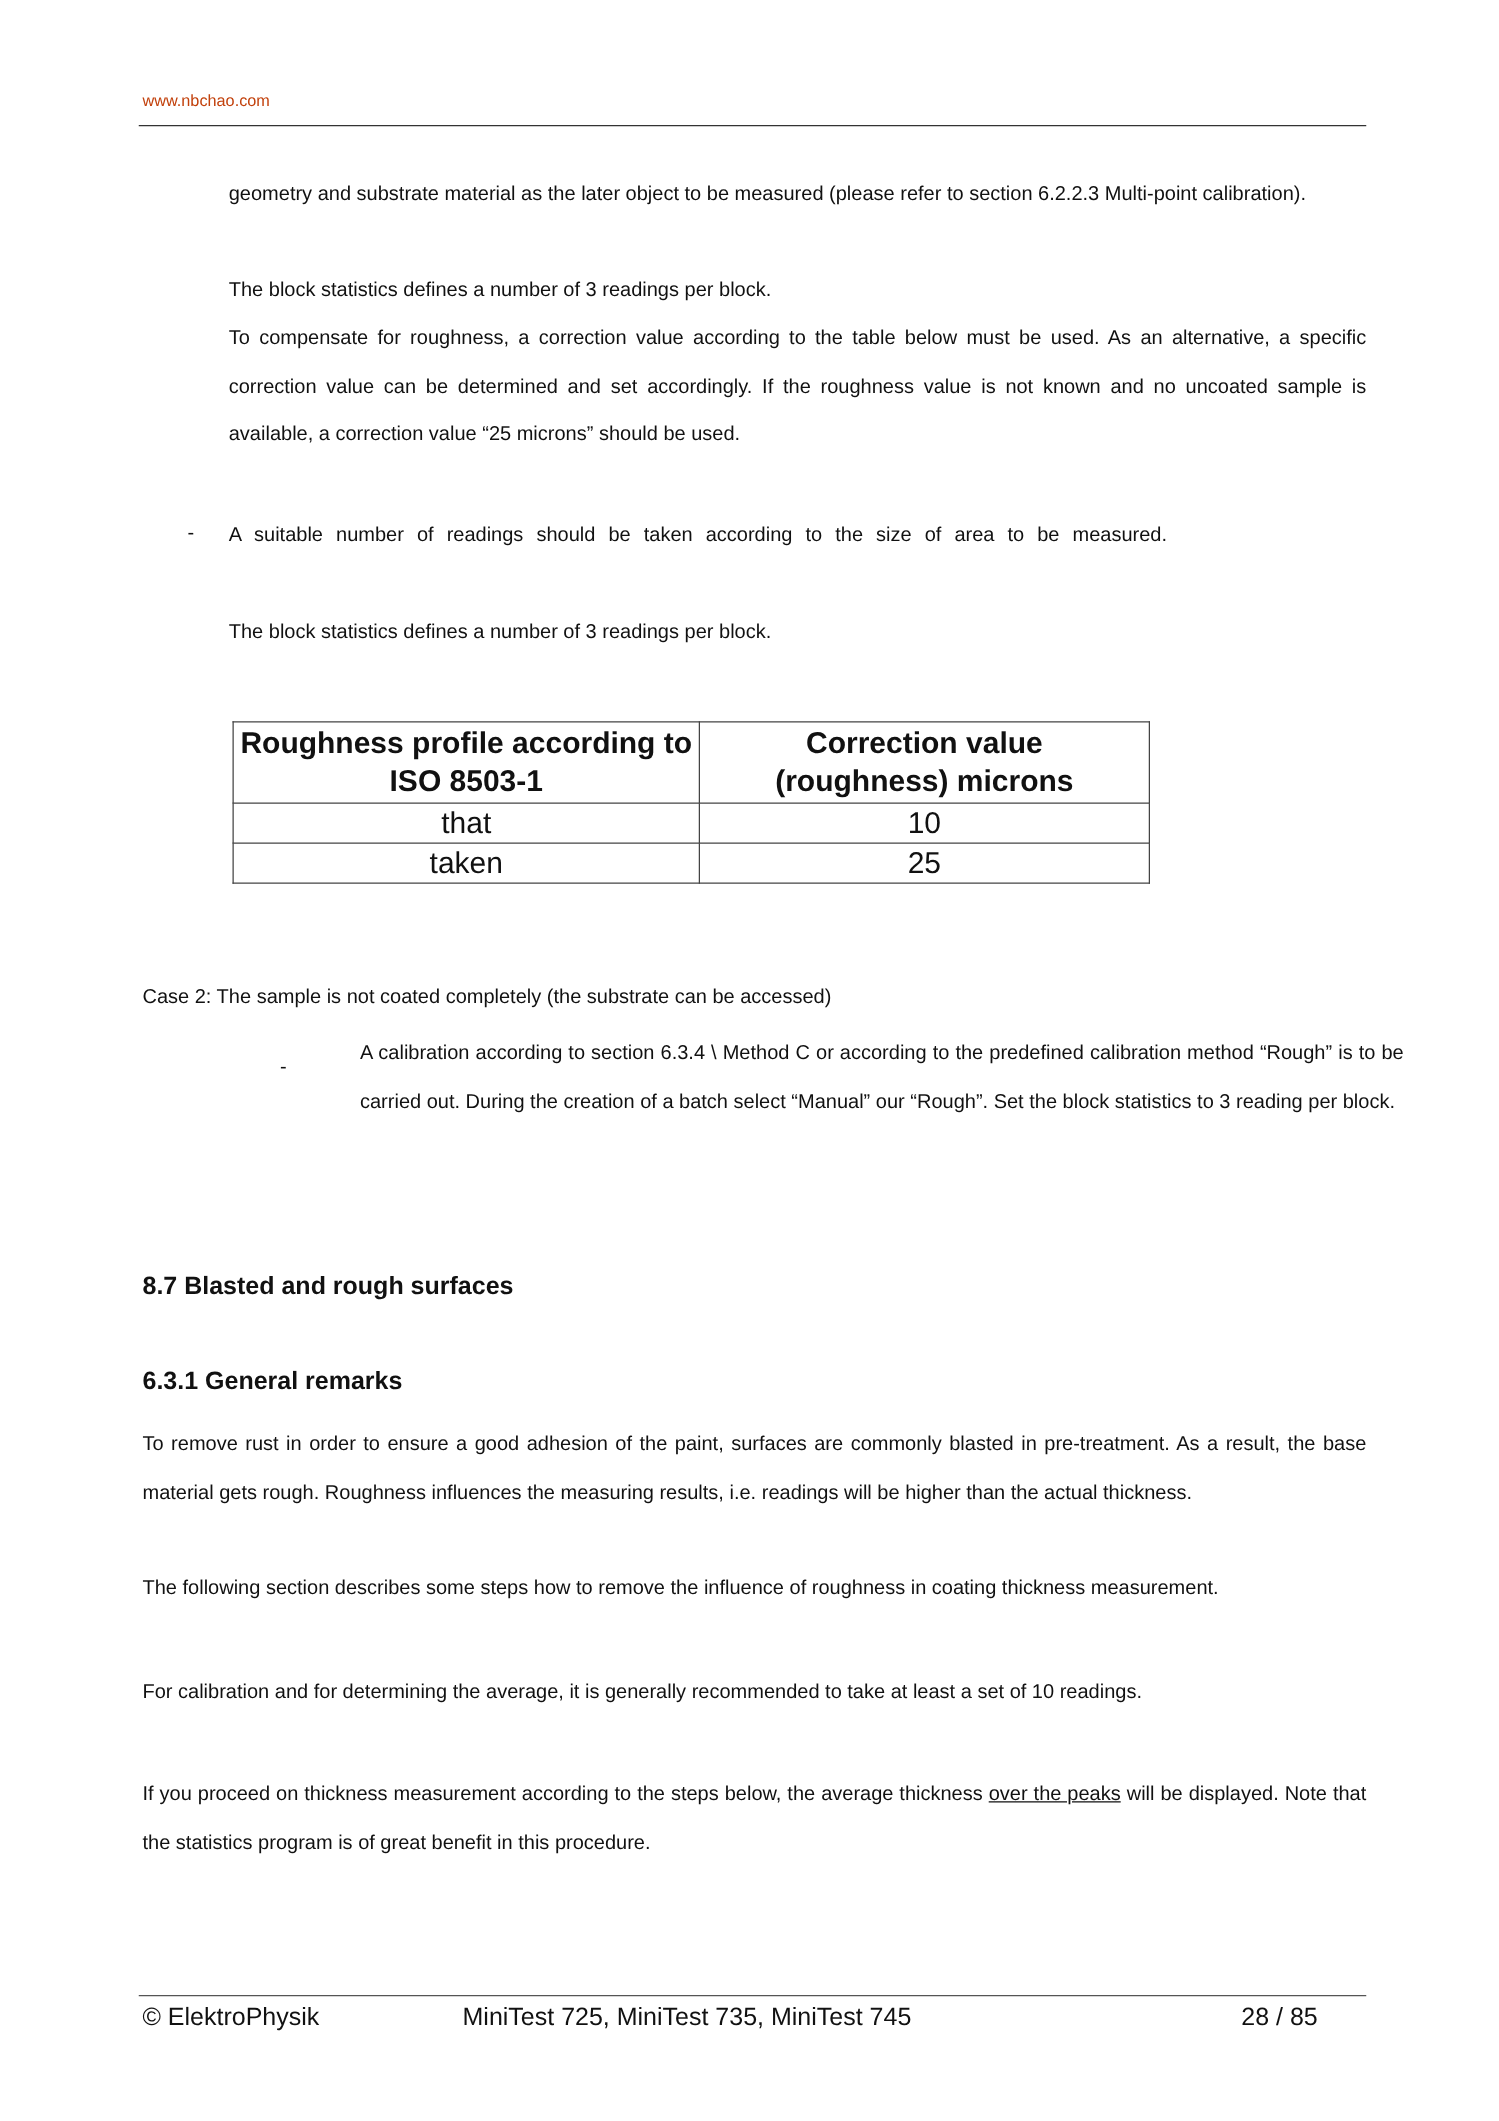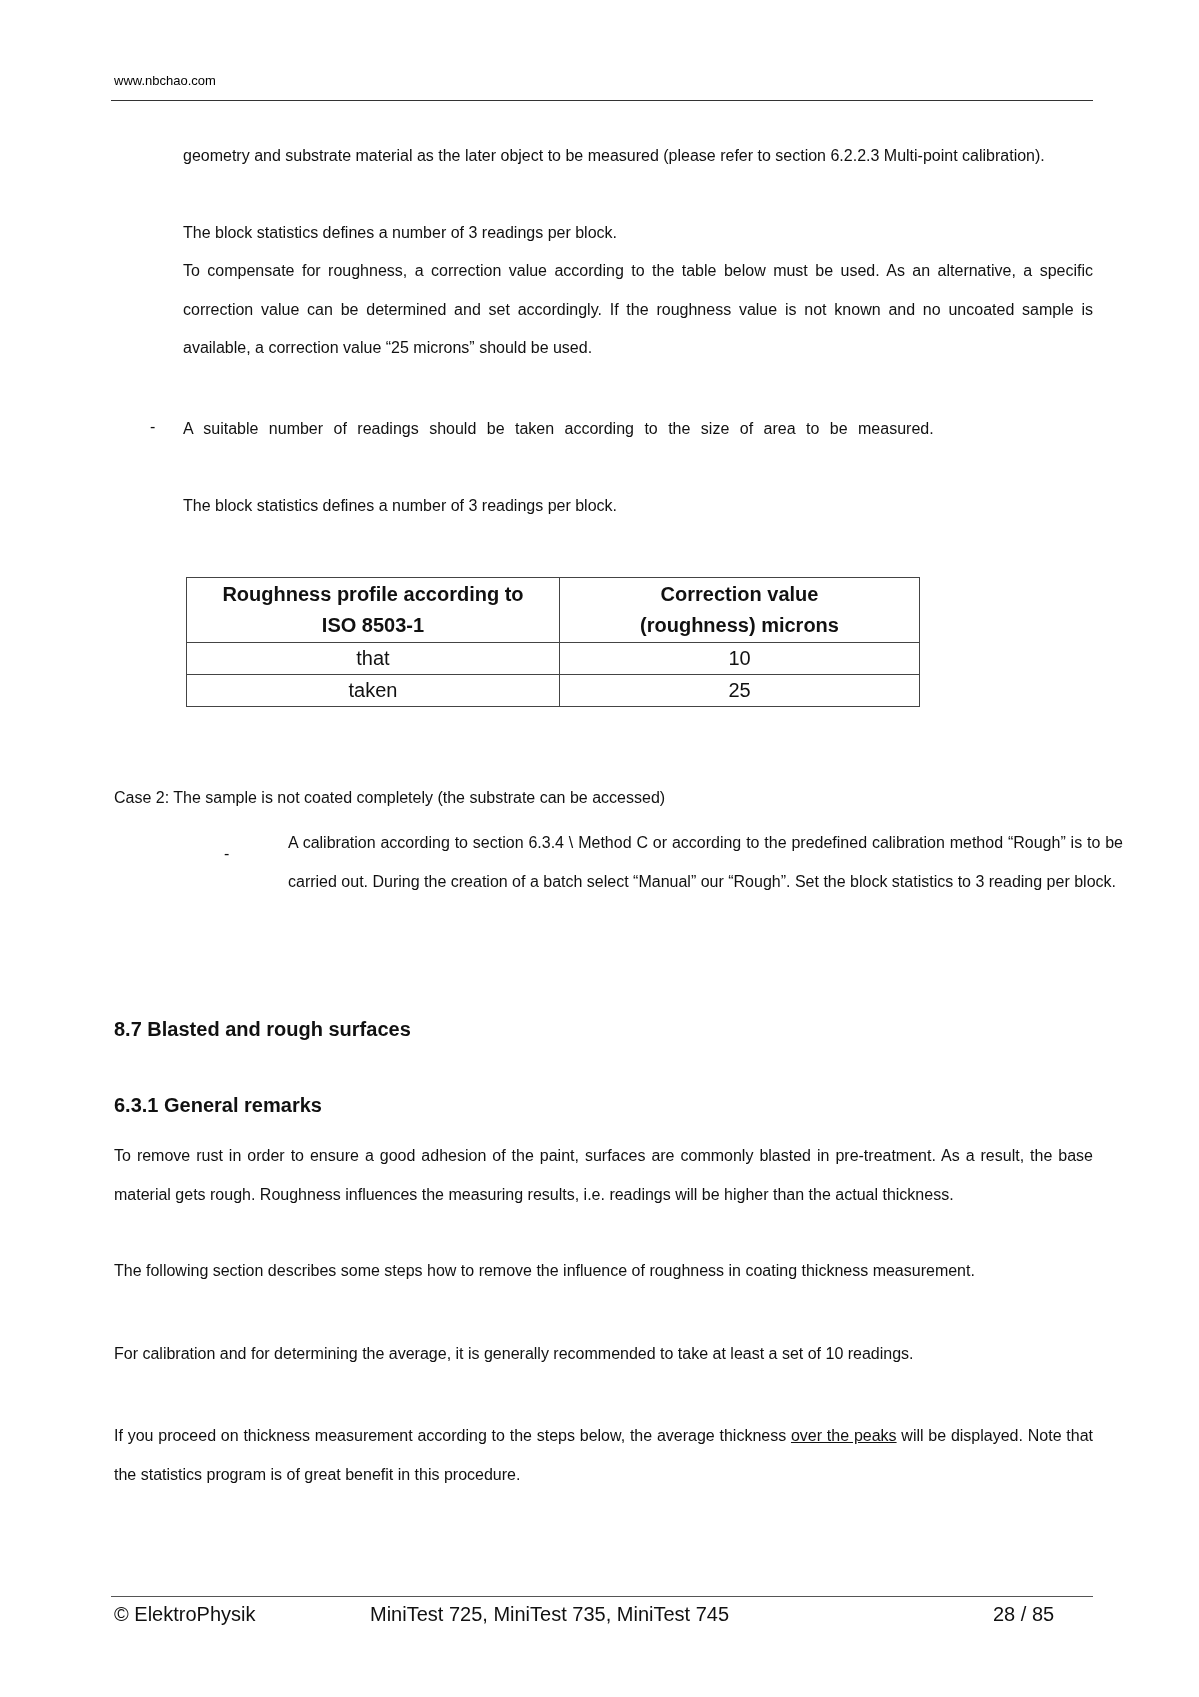--- a/index.html
+++ b/index.html
@@ -1,29 +1,29 @@
 <!DOCTYPE html>
 <html><head>
 <meta charset="utf-8">
 <style>
   html, body { margin: 0; padding: 0; background: #ffffff; }
   body { width: 1199px; height: 1697px; position: relative; overflow: hidden;
          font-family: "Liberation Sans", sans-serif; color: #111111; }
-  .page-header-text { position: absolute; left: 114px; top: 73px; font-size: 13px; color: #000000; }
+  .page-header-text { position: absolute; left: 114px; top: 73px; font-size: 13px; color: #c2410c; }
   .header-rule { position: absolute; left: 111px; top: 100px; width: 982px; height: 0; border-top: 1.3px solid #333; }
 
   .p { position: absolute; font-size: 16px; line-height: 38.5px; text-align: justify; text-align-last: left; }
   .indent { left: 183px; width: 910px; }
   .full { left: 114px; width: 979px; }
 
   .dash { position: absolute; font-size: 16px; }
 
   .h-bold { position: absolute; left: 114px; font-weight: bold; font-size: 20px; }
 
-  table.rough { position: absolute; left: 186px; top: 577px; border-collapse: collapse; width: 734px; font-size: 20px; }
+  table.rough { position: absolute; left: 186px; top: 577px; border-collapse: collapse; width: 734px; font-size: 24px; }
   table.rough th, table.rough td { border: 1.3px solid #444; text-align: center; padding: 0; }
   table.rough th { font-weight: bold; line-height: 31px; height: 64px; }
   table.rough td { height: 31px; line-height: 31px; }
   .col1 { width: 372px; }
 
   .underline { text-decoration: underline; }
 
   .footer-rule { position: absolute; left: 111px; top: 1596px; width: 982px; height: 0; border-top: 1.3px solid #555; }
   .footer-item { position: absolute; top: 1603px; font-size: 20px; }
 </style>

